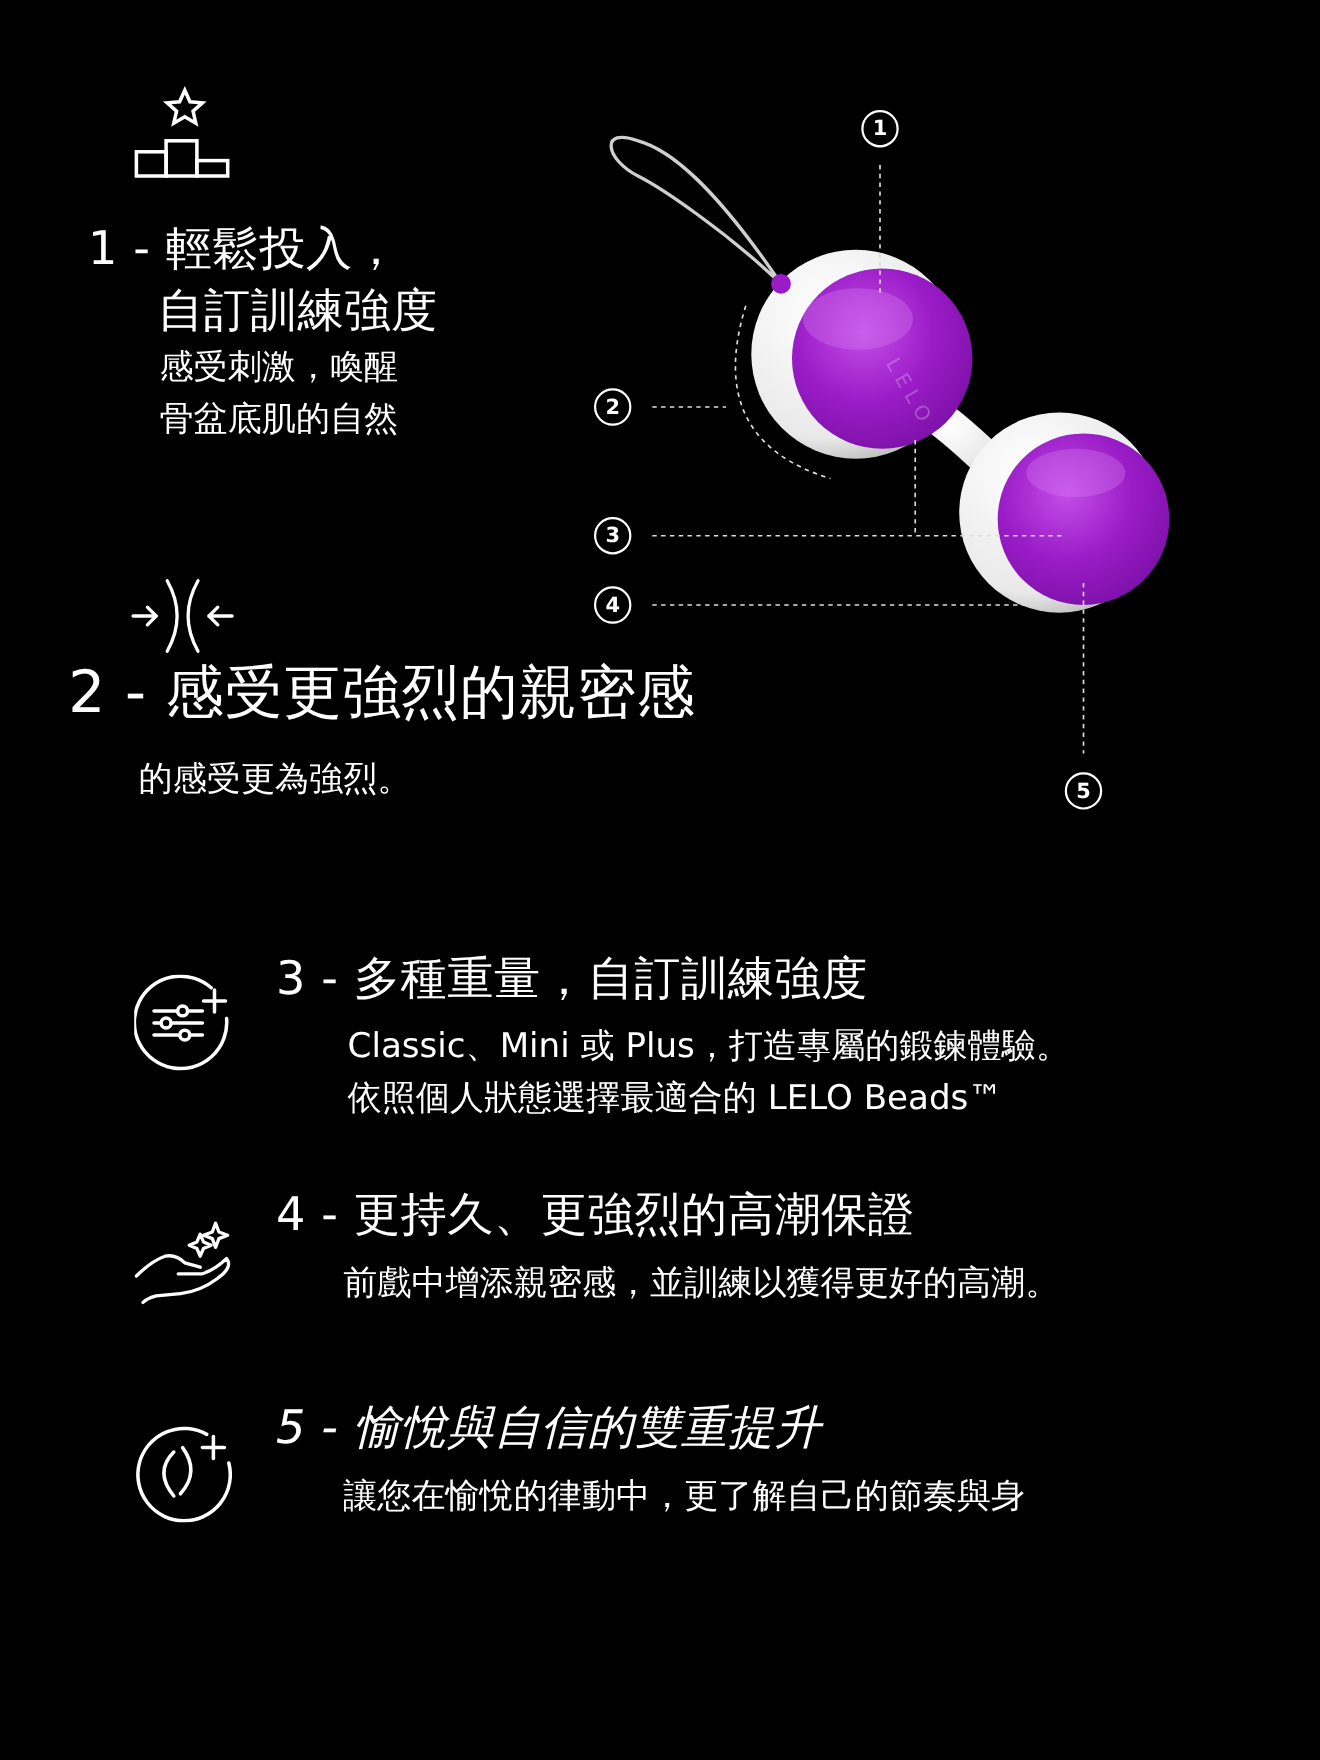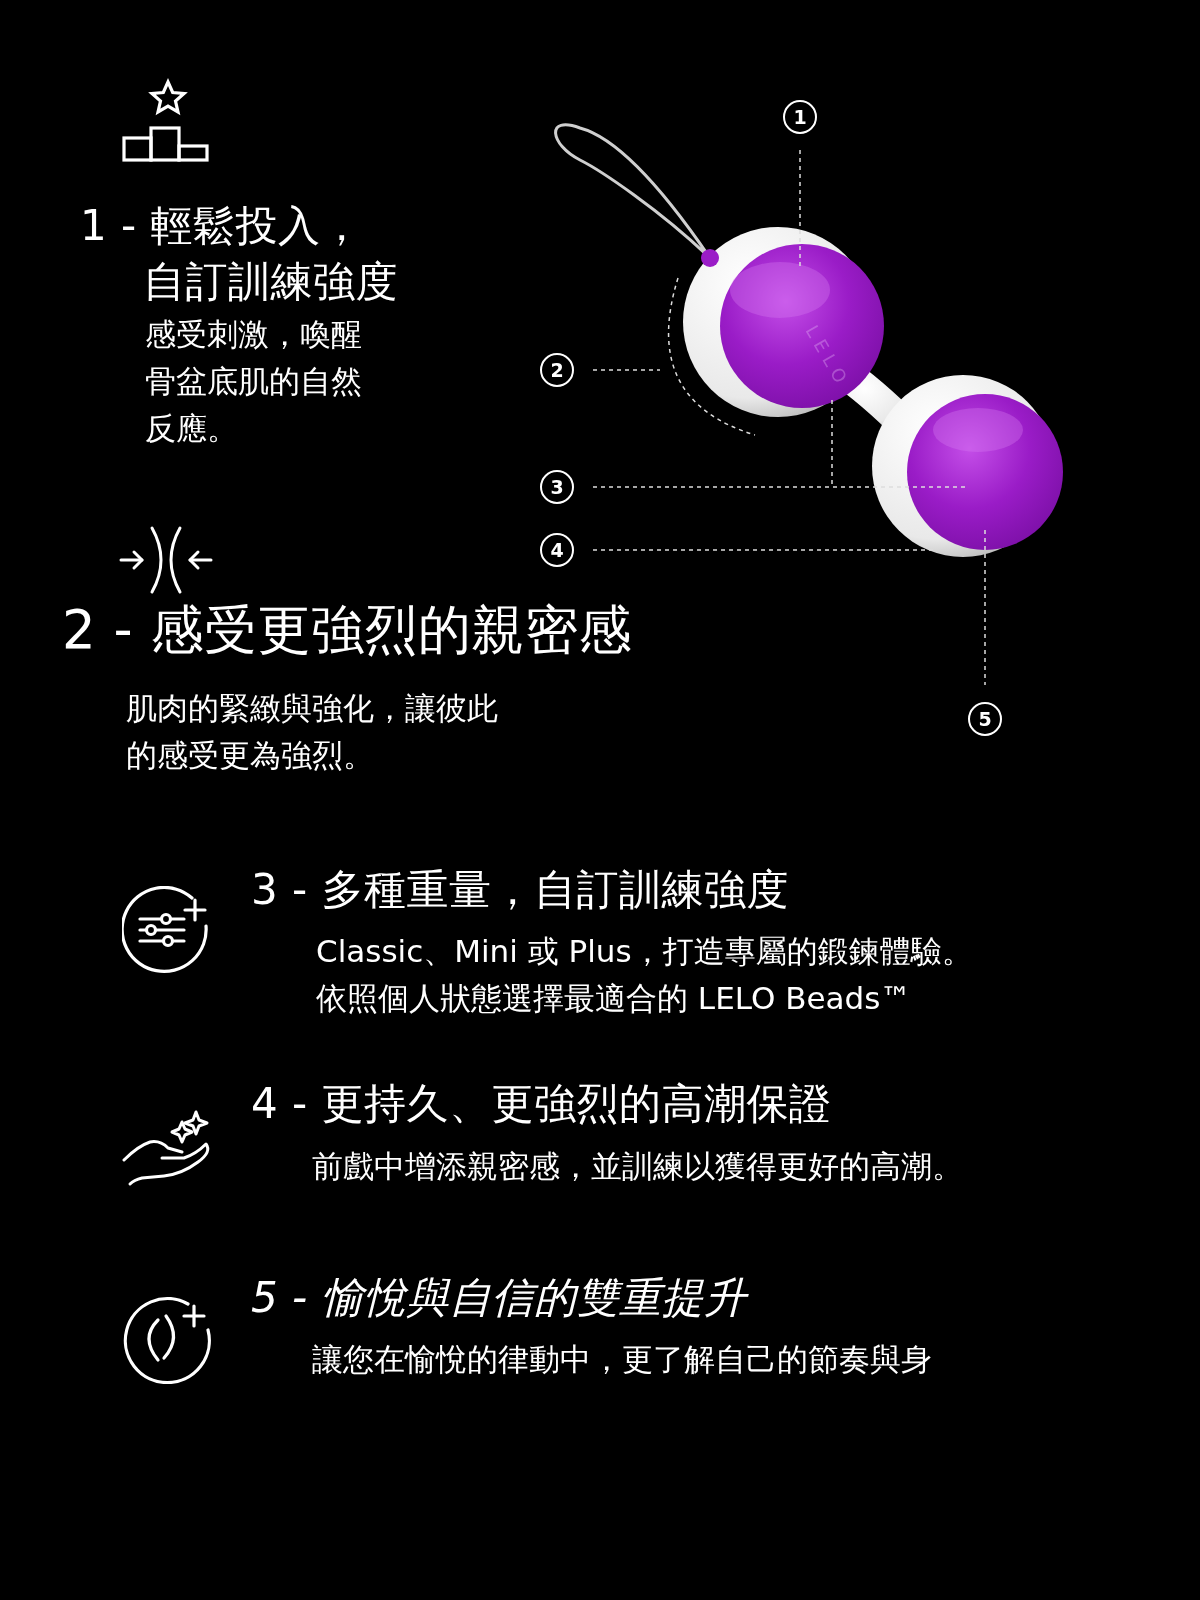--- a/index.html
+++ b/index.html
@@ -32,40 +32,38 @@
 </div>
 
 <div class="abs title" style="left:80px;top:198px;">
   <span>1 -</span>
   <span>輕鬆投入，</span>
 </div>
 <div class="abs title" style="left:143px;top:254px;">自訂訓練強度</div>
 <div class="abs body" style="left:145px;top:311px;">
   <div>感受刺激，喚醒</div>
   <div>骨盆底肌的自然</div>
-  <div>反應。</div>
 </div>
 
 <div class="abs icon" style="left:118px;top:524px;">
   <svg width="96" height="72" viewBox="0 0 96 72" fill="none" stroke="#fff" stroke-width="3" stroke-linecap="round" stroke-linejoin="round">
     <line x1="3" y1="36" x2="24" y2="36"></line>
     <polyline points="16,28 24,36 16,44"></polyline>
     <path d="M34 4 Q52 36 34 68"></path>
     <path d="M62 4 Q44 36 62 68"></path>
     <line x1="72" y1="36" x2="93" y2="36"></line>
     <polyline points="80,28 72,36 80,44"></polyline>
   </svg>
 </div>
 
 <div class="abs title title-lg" style="left:62px;top:602px;">
   <span>2 -</span>
   <span>感受更強烈的親密感</span>
 </div>
 <div class="abs body" style="left:126px;top:685px;">
-  <div>肌肉的緊緻與強化，讓彼此</div>
   <div>的感受更為強烈。</div>
 </div>
 
 <div class="abs" style="left:540px;top:100px;width:560px;height:660px;">
   <svg width="560" height="660" viewBox="0 0 560 660">
     <defs>
       <radialGradient id="purp" cx="40%" cy="35%" r="70%">
         <stop offset="0%" stop-color="#c44ee8"></stop>
         <stop offset="55%" stop-color="#9a1cc7"></stop>
         <stop offset="100%" stop-color="#7d10a8"></stop>

